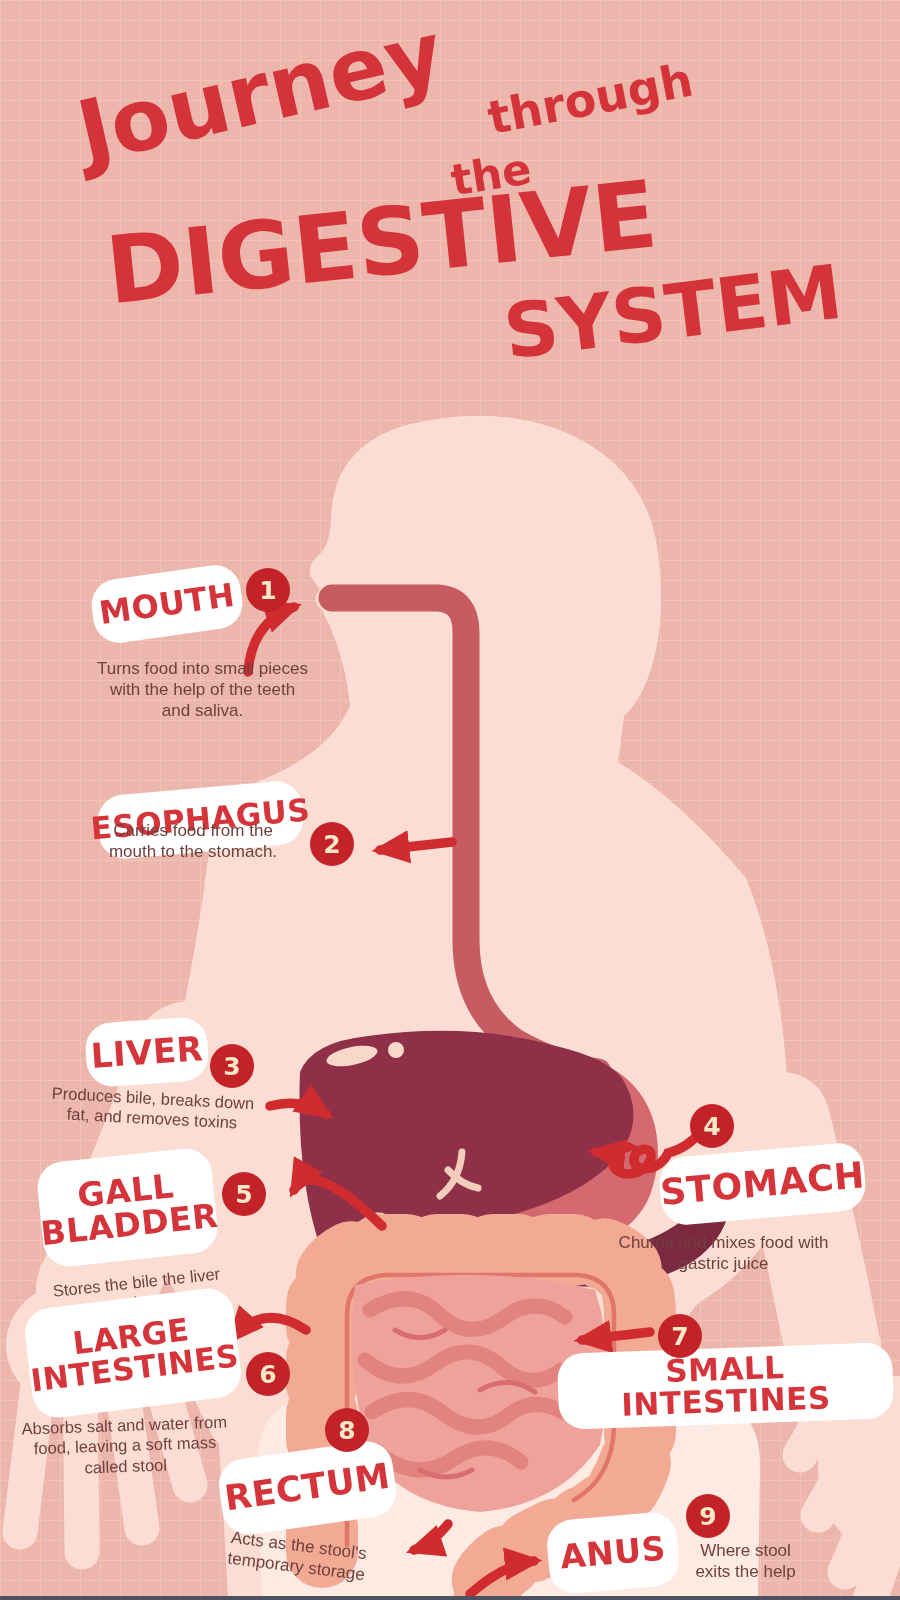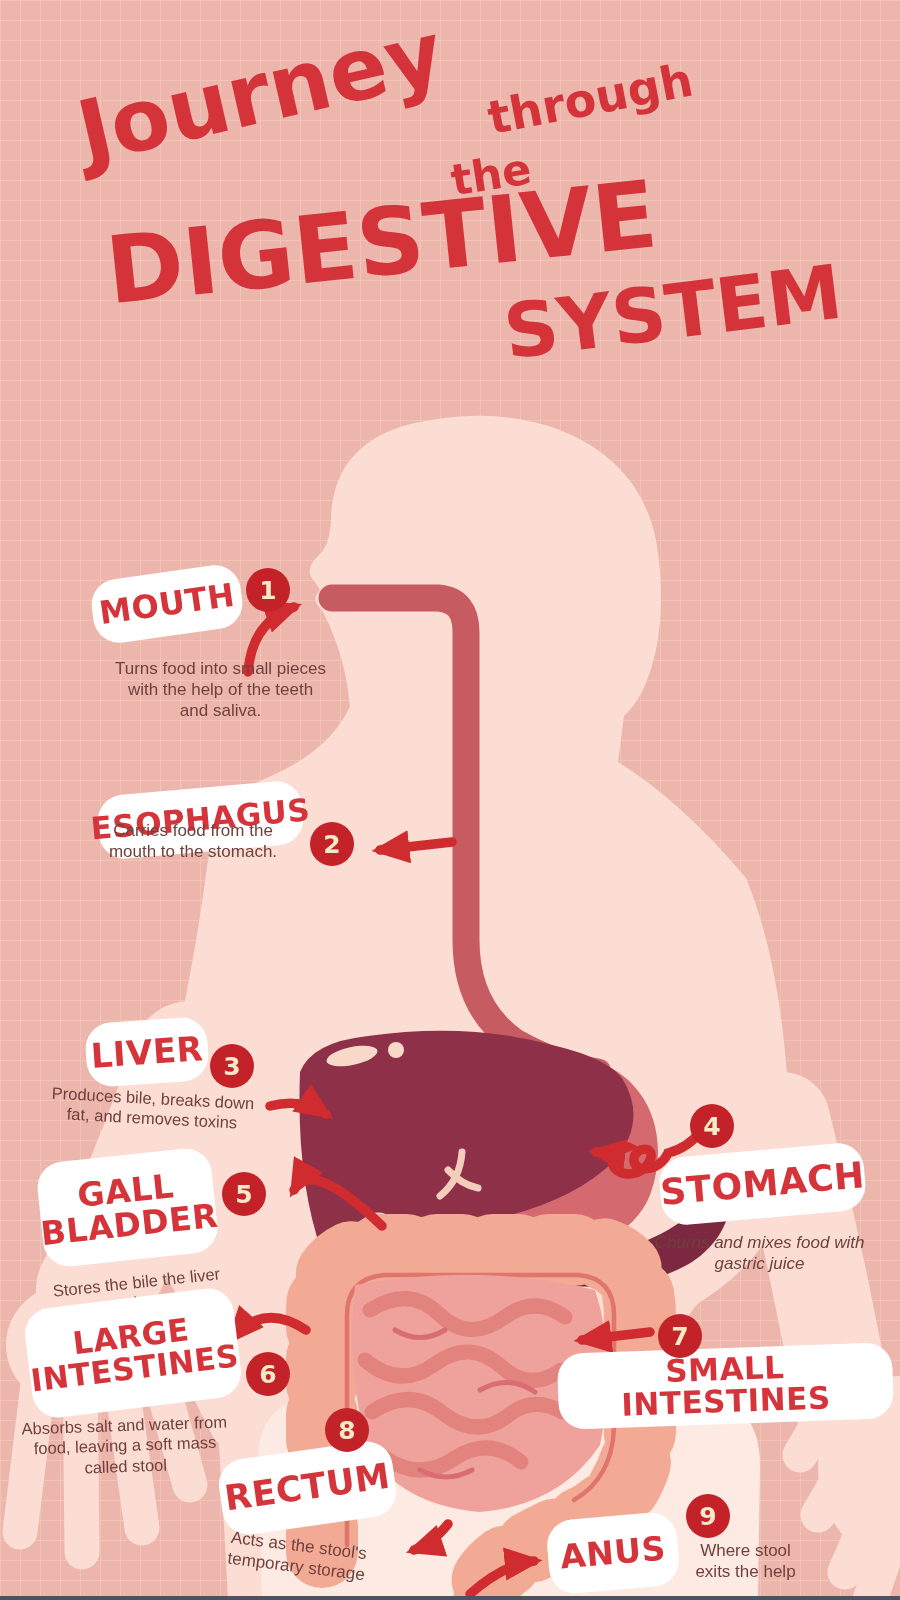--- a/index.html
+++ b/index.html
@@ -149,33 +149,33 @@
   </svg>
 
   <div class="title-word" style="left:70px;top:92px;font-size:86px;transform:rotate(-13deg);">Journey</div>
   <div class="title-word" style="left:484px;top:96px;font-size:46px;transform:rotate(-11deg);">through</div>
   <div class="title-word" style="left:448px;top:160px;font-size:43px;transform:rotate(-9deg);">the</div>
   <div class="title-word" style="left:102px;top:226px;font-size:93px;transform:rotate(-6deg);">DIGESTIVE</div>
   <div class="title-word" style="left:500px;top:296px;font-size:75px;transform:rotate(-7deg);">SYSTEM</div>
 
   <div class="card" style="left:92px;top:572px;width:150px;height:64px;font-size:32px;transform:rotate(-8deg);">MOUTH</div>
   <div class="badge" style="left:246px;top:568px;">1</div>
-  <div class="desc" style="left:113px;top:658px;width:215px;">Turns food into small pieces with the help of the teeth and saliva.</div>
+  <div class="desc" style="left:95px;top:658px;width:215px;">Turns food into small pieces with the help of the teeth and saliva.</div>
 
   <div class="card" style="left:98px;top:788px;width:205px;height:64px;font-size:31px;transform:rotate(-5deg);">ESOPHAGUS</div>
   <div class="badge" style="left:310px;top:822px;">2</div>
   <div class="desc" style="left:88px;top:820px;width:210px;">Carries food from the mouth to the stomach.</div>
 
   <div class="card" style="left:86px;top:1020px;width:122px;height:64px;font-size:34px;transform:rotate(-4deg);">LIVER</div>
   <div class="badge" style="left:210px;top:1044px;">3</div>
   <div class="desc" style="left:40px;top:1088px;width:225px;font-size:16.5px;transform:rotate(3deg);">Produces bile, breaks down fat, and removes toxins</div>
 
   <div class="card" style="left:660px;top:1150px;width:205px;height:68px;font-size:36px;transform:rotate(-5deg);">STOMACH</div>
   <div class="badge" style="left:690px;top:1104px;">4</div>
-  <div class="desc" style="left:652px;top:1232px;width:215px;font-style:italic;">Churns and mixes food with gastric juice</div>
+  <div class="desc" style="left:616px;top:1232px;width:215px;">Churns and mixes food with gastric juice</div>
 
   <div class="card" style="left:40px;top:1155px;width:175px;height:105px;font-size:33px;transform:rotate(-6deg);">GALL BLADDER</div>
   <div class="badge" style="left:222px;top:1172px;">5</div>
   <div class="desc" style="left:50px;top:1272px;width:175px;font-size:16.5px;transform:rotate(-6deg);">Stores the bile the liver produces</div>
 
   <div class="card" style="left:28px;top:1298px;width:210px;height:110px;font-size:31px;transform:rotate(-7deg);">LARGE INTESTINES</div>
   <div class="badge" style="left:246px;top:1352px;">6</div>
   <div class="desc" style="left:15px;top:1415px;width:220px;font-size:16.5px;transform:rotate(-2deg);">Absorbs salt and water from food, leaving a soft mass called stool</div>
 
   <div class="card" style="left:558px;top:1348px;width:335px;height:76px;font-size:31px;transform:rotate(-2deg);">SMALL INTESTINES</div>

